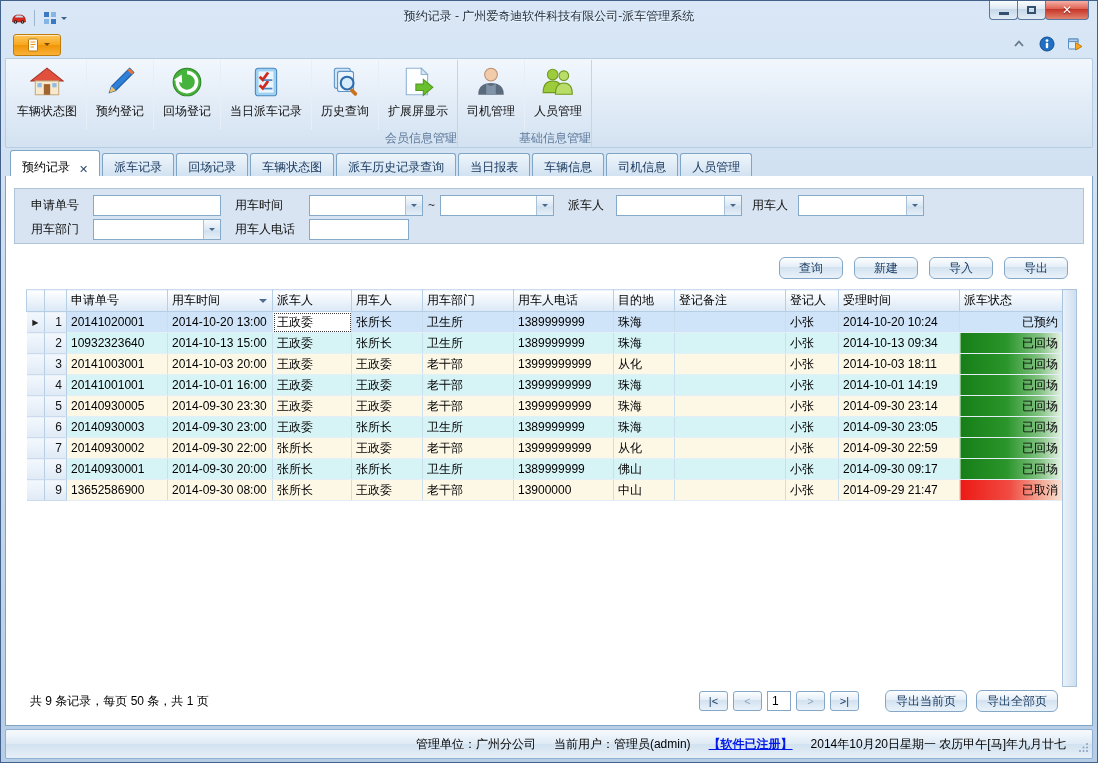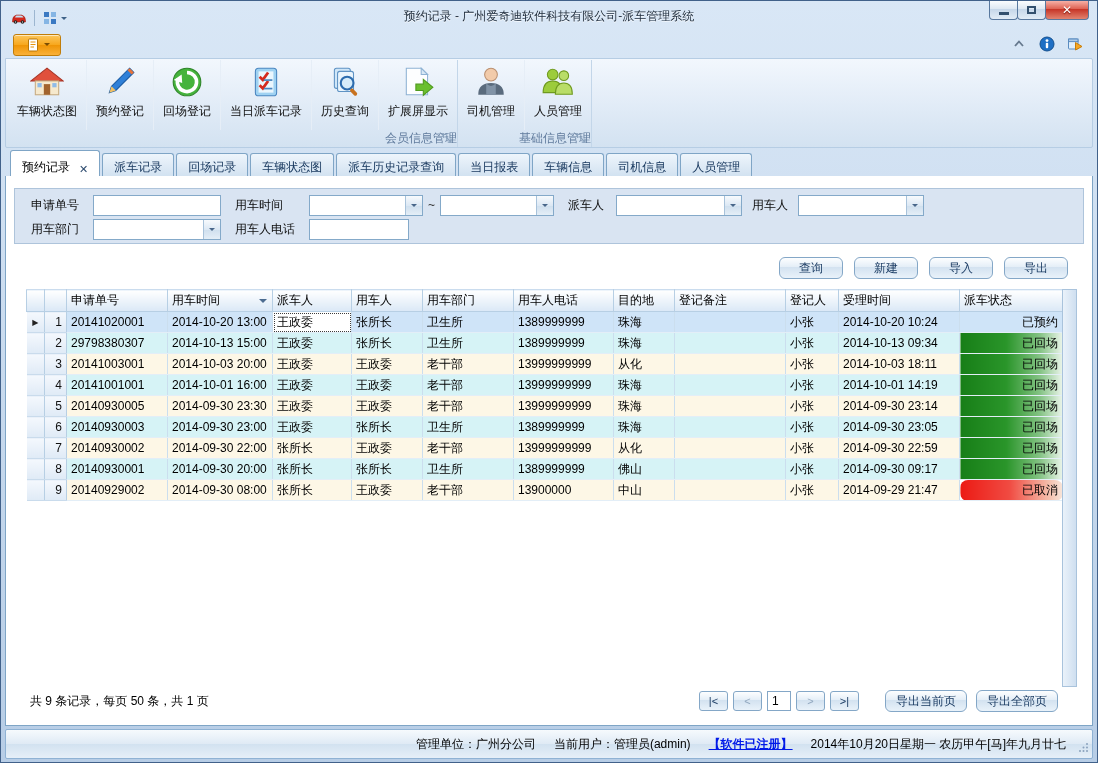--- a/index.html
+++ b/index.html
@@ -100,21 +100,21 @@
   .grid td.c-ind, .grid td.c-num { background:linear-gradient(#f4f8fd,#dfeaf6);
     border-right:1px solid #b7cfe4; border-bottom:1px solid #c9dbec; }
   .grid td.c-num { text-align:right; color:#111; }
   .grid td.c-ind { text-align:center; font-size:8px; color:#222; padding:0; }
   tr.cream td.c-data { background:#fdf7e6; }
   tr.cyan  td.c-data { background:#d6f3f6; }
   tr.selected td.c-data { background:#cfe4f8; }
   td.focus-cell { background:#fff !important; outline:1px dotted #3c3c3c; outline-offset:-2px; }
   td.c-status { text-align:right; }
   td.st-returned { background:linear-gradient(90deg,#177e17 0%,#2a952a 45%,#84c384 78%,#eaf4ea 100%) !important; }
-  td.st-cancelled { background:linear-gradient(90deg,#ec1a14 0%,#f04b42 48%,#f4b9a6 85%,#f7e6da 100%) !important;border-radius:8px; }
+  td.st-cancelled { background:linear-gradient(90deg,#ec1a14 0%,#f04b42 48%,#f4b9a6 85%,#f7e6da 100%) !important; }
   .sort-caret { position:absolute; right:5px; top:9px; width:0; height:0;
     border:4px solid transparent; border-top-color:#4c6c90; }
   .vscroll { width:15px; background:linear-gradient(90deg,#eaf2fa,#cfdff0);
     border:1px solid #a9c3dc; }
 
   
   .footer-row { display:flex; align-items:center; padding:0 26px 4px 16px; height:32px; }
   .summary { color:#000; }
   .pager { display:flex; align-items:center; gap:5px; margin-left:auto; }
   .pg { width:29px; height:20px; border:1px solid #84a7c7; border-radius:3px; color:#16375f;
@@ -458,21 +458,21 @@
                 <td class="c-data">1389999999</td>
                 <td class="c-data">珠海</td>
                 <td class="c-data"></td>
                 <td class="c-data">小张</td>
                 <td class="c-data">2014-10-20 10:24</td>
                 <td class="c-data c-status st-reserved">已预约</td>
               </tr>
               <tr class="cyan">
                 <td class="c-ind"></td>
                 <td class="c-num">2</td>
-                <td class="c-data">29798380307</td>
+                <td class="c-data">10932323640</td>
                 <td class="c-data">2014-10-13 15:00</td>
                 <td class="c-data">王政委</td>
                 <td class="c-data">张所长</td>
                 <td class="c-data">卫生所</td>
                 <td class="c-data">1389999999</td>
                 <td class="c-data">珠海</td>
                 <td class="c-data"></td>
                 <td class="c-data">小张</td>
                 <td class="c-data">2014-10-13 09:34</td>
                 <td class="c-data c-status st-returned">已回场</td>
@@ -563,21 +563,21 @@
                 <td class="c-data">1389999999</td>
                 <td class="c-data">佛山</td>
                 <td class="c-data"></td>
                 <td class="c-data">小张</td>
                 <td class="c-data">2014-09-30 09:17</td>
                 <td class="c-data c-status st-returned">已回场</td>
               </tr>
               <tr class="cream">
                 <td class="c-ind"></td>
                 <td class="c-num">9</td>
-                <td class="c-data">20140929002</td>
+                <td class="c-data">13652586900</td>
                 <td class="c-data">2014-09-30 08:00</td>
                 <td class="c-data">张所长</td>
                 <td class="c-data">王政委</td>
                 <td class="c-data">老干部</td>
                 <td class="c-data">13900000</td>
                 <td class="c-data">中山</td>
                 <td class="c-data"></td>
                 <td class="c-data">小张</td>
                 <td class="c-data">2014-09-29 21:47</td>
                 <td class="c-data c-status st-cancelled">已取消</td>

